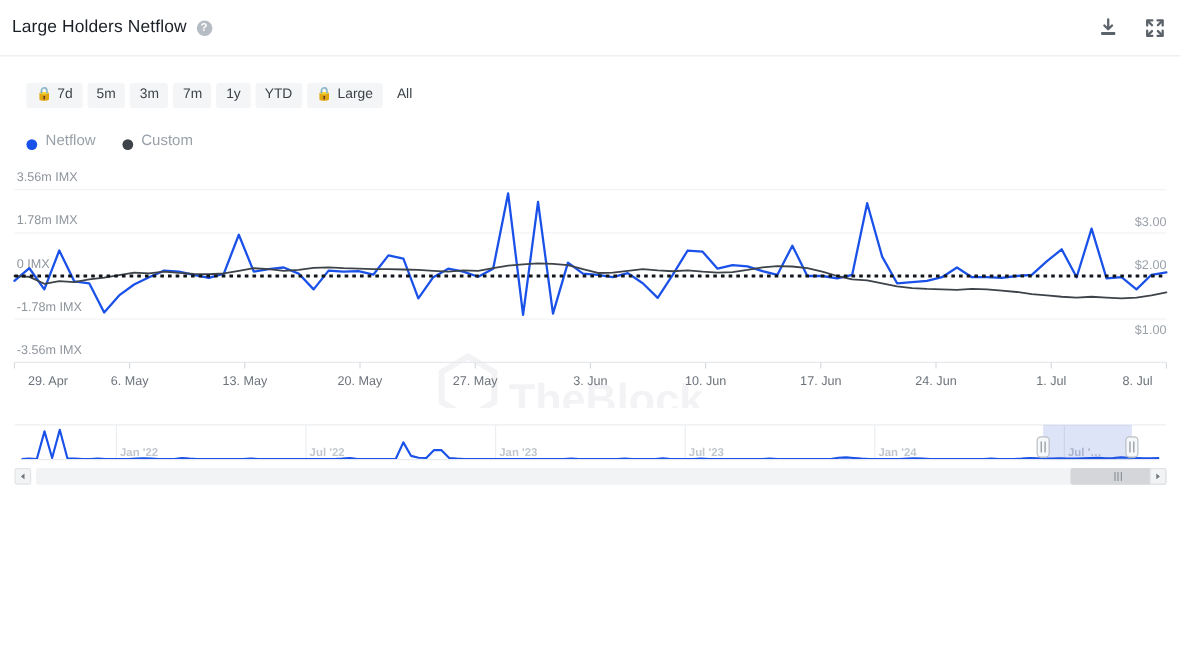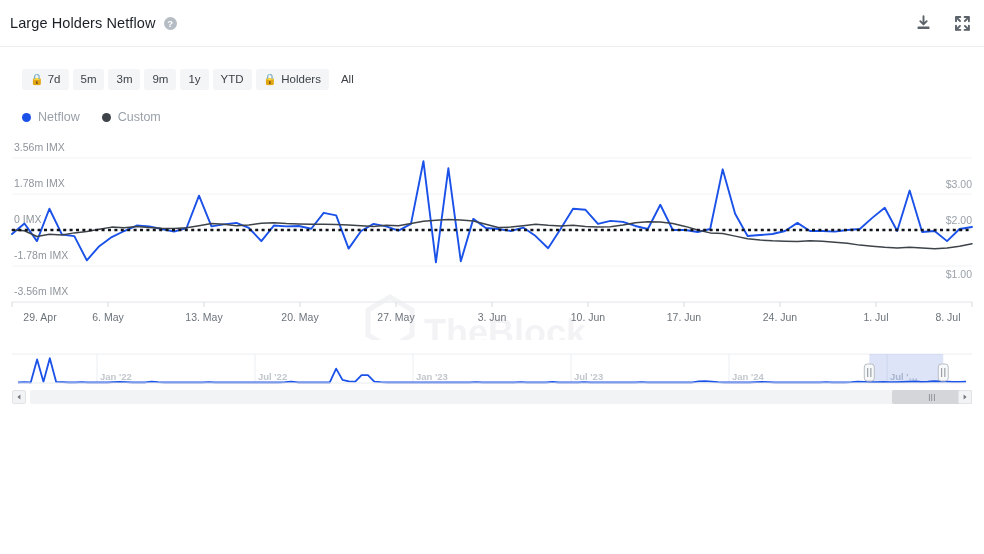--- a/index.html
+++ b/index.html
@@ -32,21 +32,21 @@
   .rbtn{
     height:21px;padding:0 8px;border-radius:3px;background:#f4f5f7;border:0;
     font-family:inherit;font-size:11.5px;color:#3c4248;line-height:21px;
     display:flex;align-items:center;gap:4px;cursor:pointer;white-space:nowrap;
   }
   .rbtn.plain{background:transparent;justify-content:center;}
   .lock{font-size:11px;line-height:1;}
 
   
   .legend{position:absolute;left:22px;top:110px;display:flex;align-items:center;gap:22px;}
-  .lg{display:flex;align-items:center;gap:7px;cursor:pointer;}
+  .lg{display:flex;align-items:flex-end;gap:7px;cursor:pointer;}
   .dot{width:9px;height:9px;border-radius:50%;display:block;}
   .lg-label{font-size:12.5px;color:#9aa1a9;line-height:15px;}
 
   
   .chart{position:absolute;left:0;top:140px;width:984px;height:200px;}
   .chart svg{display:block;}
   .ylab{font-size:10.5px;fill:#8f959d;font-family:"Liberation Sans",sans-serif;}
   .ylab-r{font-size:10.5px;fill:#9aa1a9;font-family:"Liberation Sans",sans-serif;text-anchor:end;}
   .xlab{font-size:10.5px;fill:#6c737b;font-family:"Liberation Sans",sans-serif;text-anchor:middle;}
   .grid{stroke:#f2f3f5;stroke-width:1;}
@@ -106,31 +106,31 @@
         <span class="lock">🔒</span>
         <span>7d</span>
       </button>
       <button class="rbtn">
         <span>5m</span>
       </button>
       <button class="rbtn">
         <span>3m</span>
       </button>
       <button class="rbtn">
-        <span>9m</span>
+        <span>7m</span>
       </button>
       <button class="rbtn">
         <span>1y</span>
       </button>
       <button class="rbtn">
         <span>YTD</span>
       </button>
       <button class="rbtn">
         <span class="lock">🔒</span>
-        <span>Holders</span>
+        <span>Large</span>
       </button>
       <button class="rbtn plain">
         <span>All</span>
       </button>
     </div>
 
   <div class="legend" id="legend">
       <div class="lg">
         <span class="dot" style="background: rgb(26, 81, 232);"></span>
         <span class="lg-label">Netflow</span>

